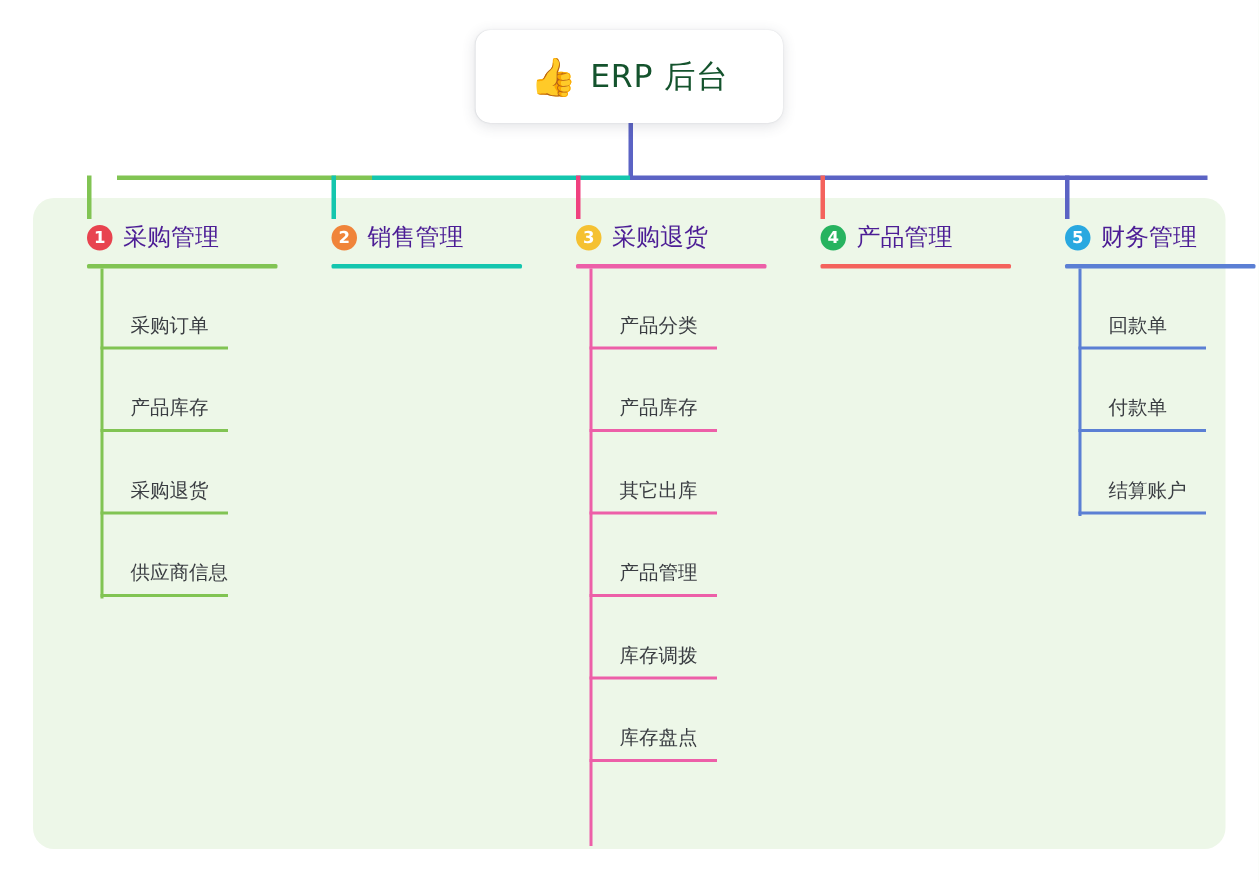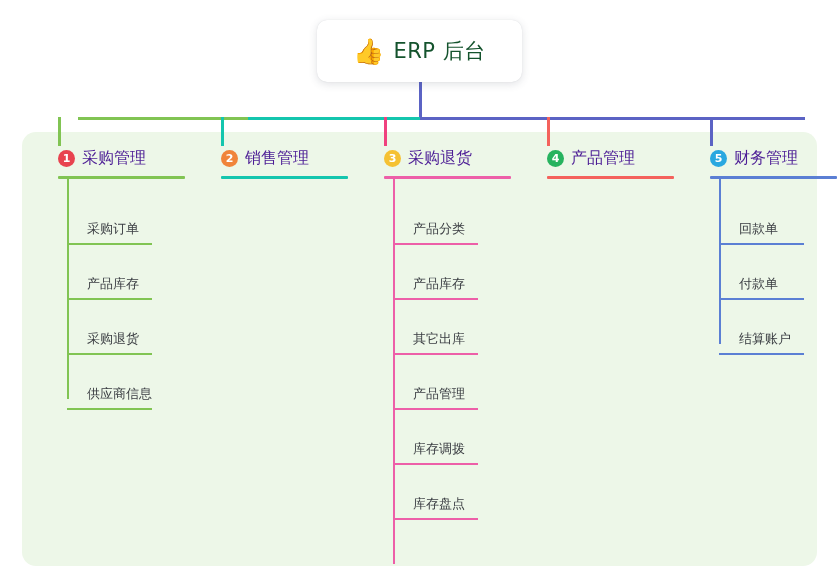--- a/index.html
+++ b/index.html
@@ -107,21 +107,21 @@
   .col-rule {
     margin-top: 6px;
     height: 3px;
     width: 127px;
     margin-left: 18px;
     border-radius: 1px;
   }
   .leaves {
     position: relative;
     margin-left: 27px;
-    padding-top: 12px;
+    padding-top: 0px;
   }
   .spine {
     position: absolute;
     left: 0;
     top: 0;
     width: 2px;
   }
   .leaf {
     position: relative;
     height: 55px;

